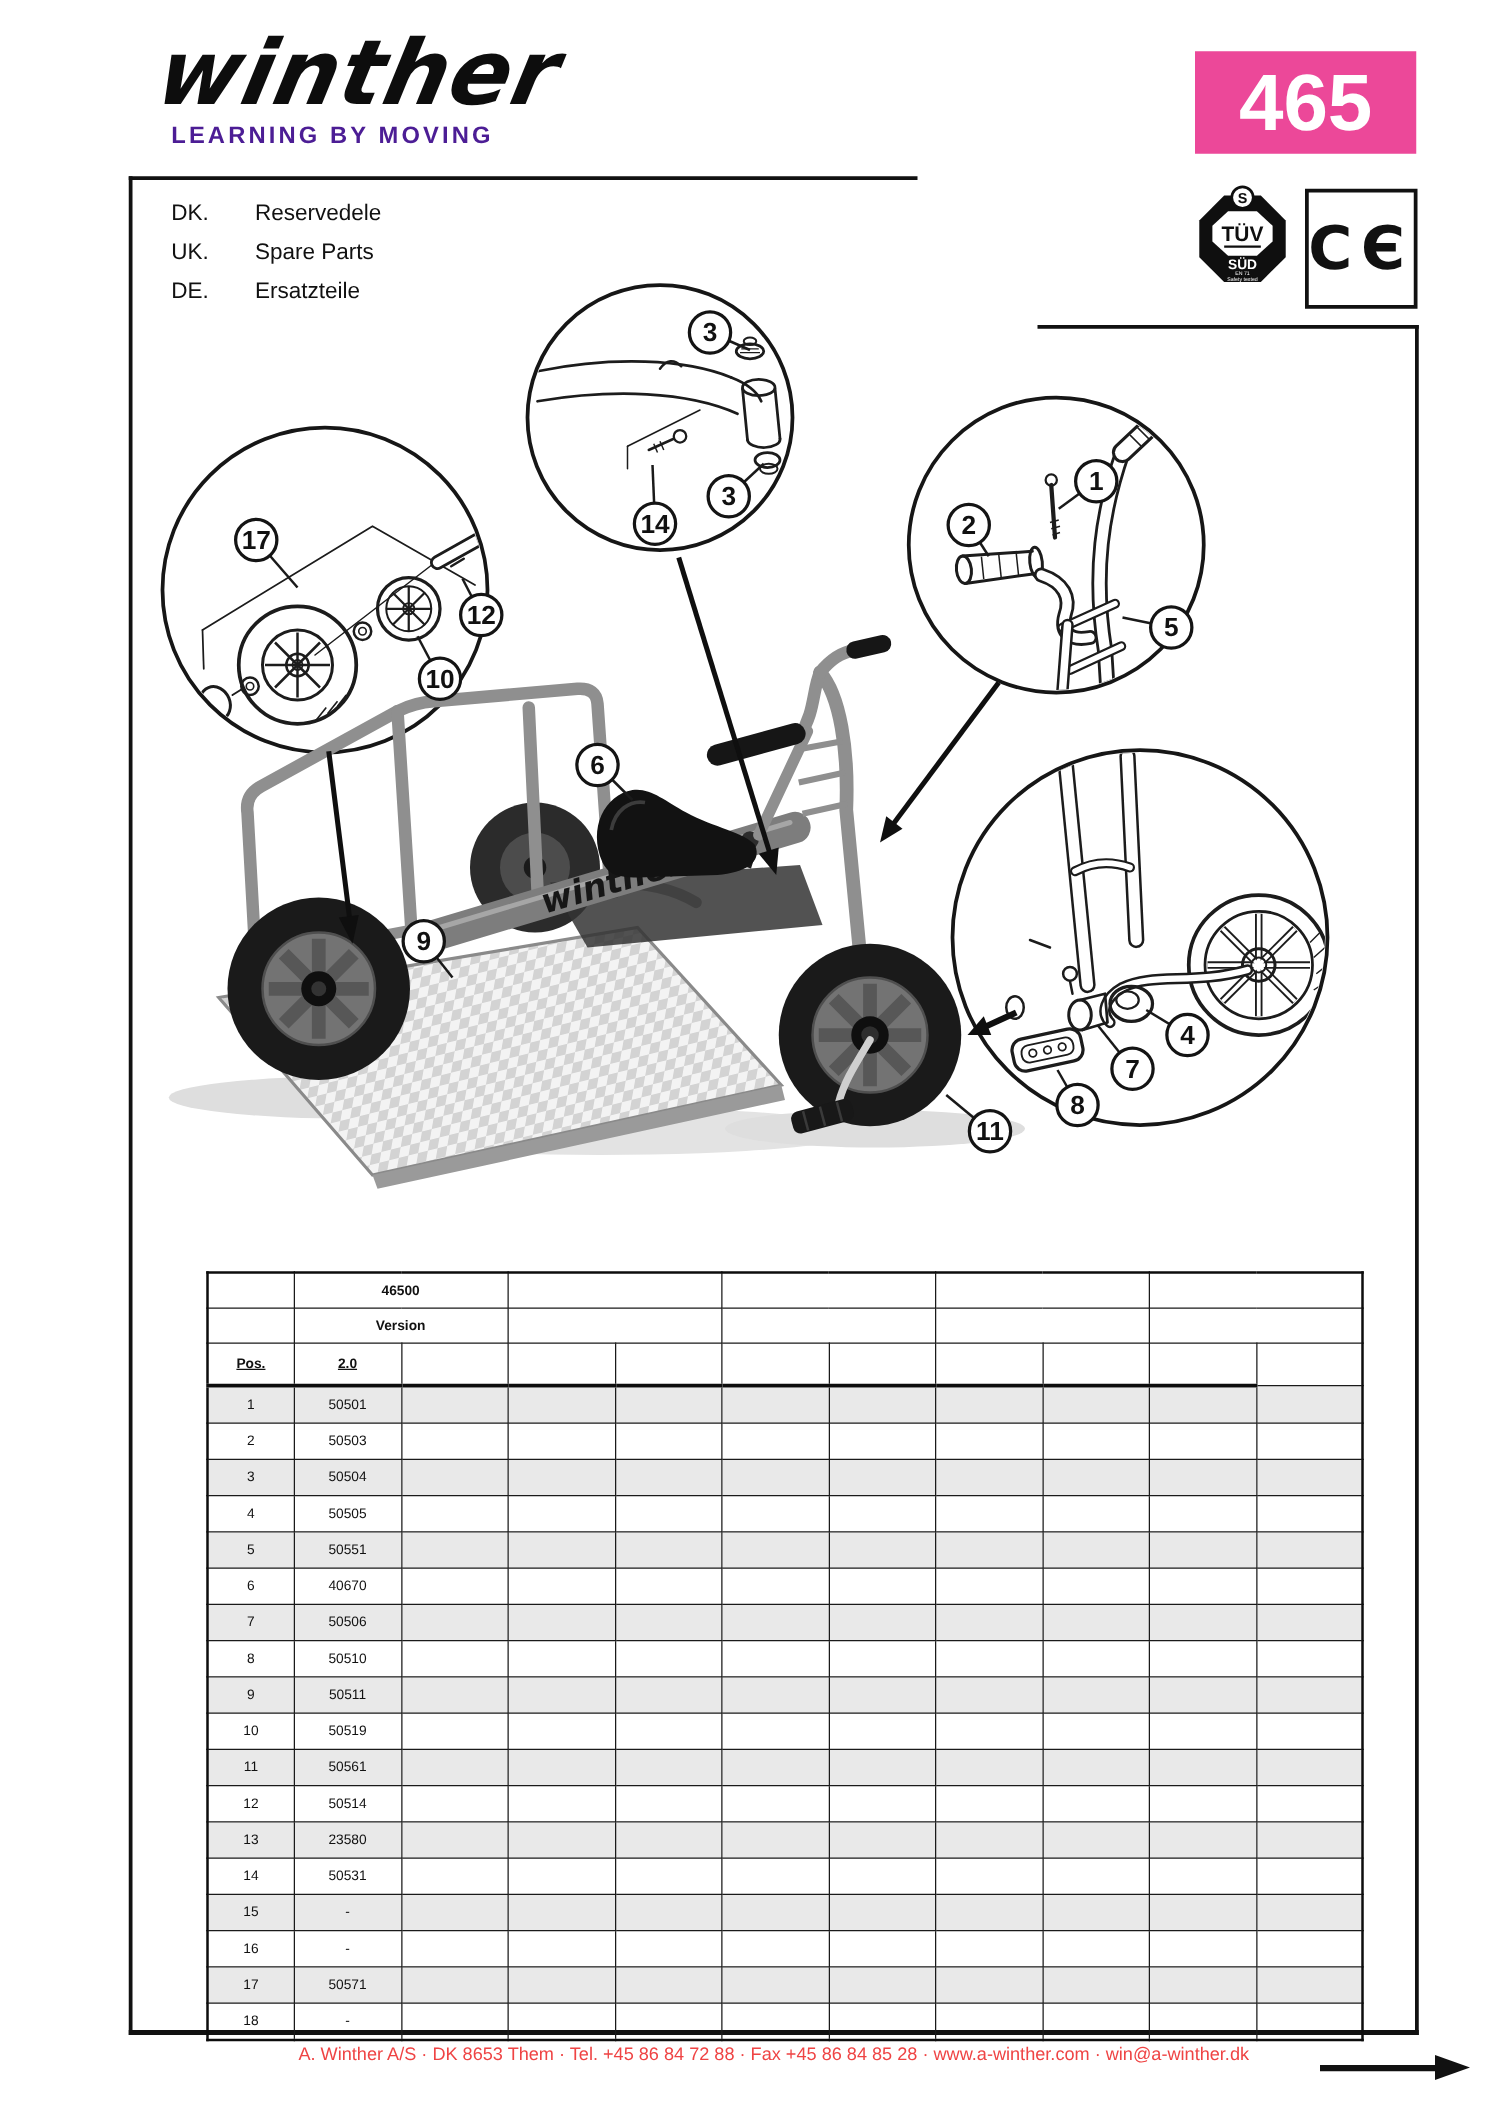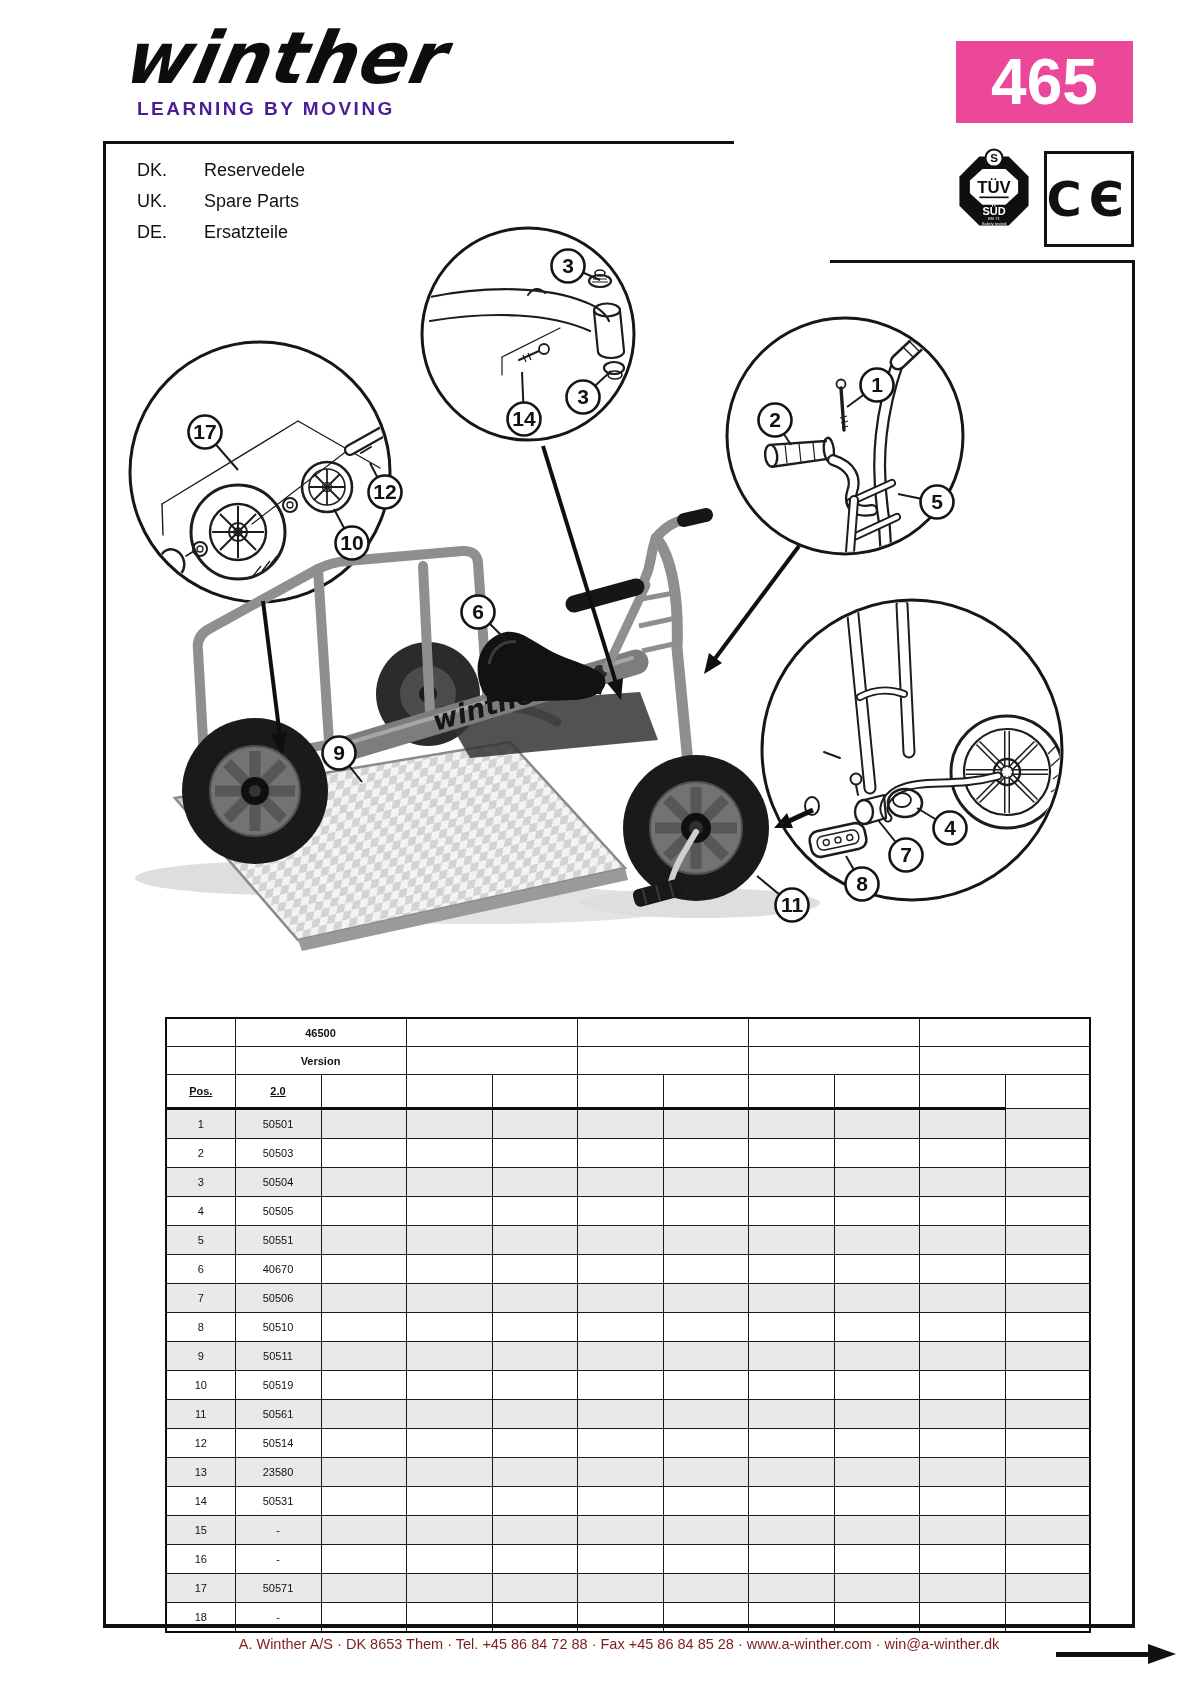--- a/index.html
+++ b/index.html
@@ -47,21 +47,21 @@
   
   .parts-wrap{left:165px;top:1017px;}
   table.parts{border-collapse:collapse;table-layout:fixed;width:924px;font-size:11px;}
   table.parts td{border:1.5px solid #1a1a1a;text-align:center;padding:0;height:28px;
                  overflow:hidden;white-space:nowrap;}
   tr.h1 td,tr.h2 td{height:27px;font-weight:bold;}
   tr.h3 td{height:32px;font-weight:bold;border-bottom:3.5px solid #0d0d0d;text-decoration:underline;}
   tr.stripe td{background:#e9e9e9;}
 
   
-  .footer-text{left:103px;top:1636px;width:1032px;text-align:center;font-size:14.5px;color:#7f1d1d;}
+  .footer-text{left:103px;top:1636px;width:1032px;text-align:center;font-size:14.5px;color:#ef4444;}
   .footer-arrow{left:1056px;top:1644px;width:120px;height:20px;}
   .footer-arrow .shaft{position:absolute;left:0;top:8px;width:94px;height:5px;background:#111;}
   .footer-arrow .head{position:absolute;left:92px;top:0;width:0;height:0;
      border-top:10px solid transparent;border-bottom:10px solid transparent;border-left:28px solid #111;}
 </style>
 </head>
 <body>
 
 <div class="page">
 

